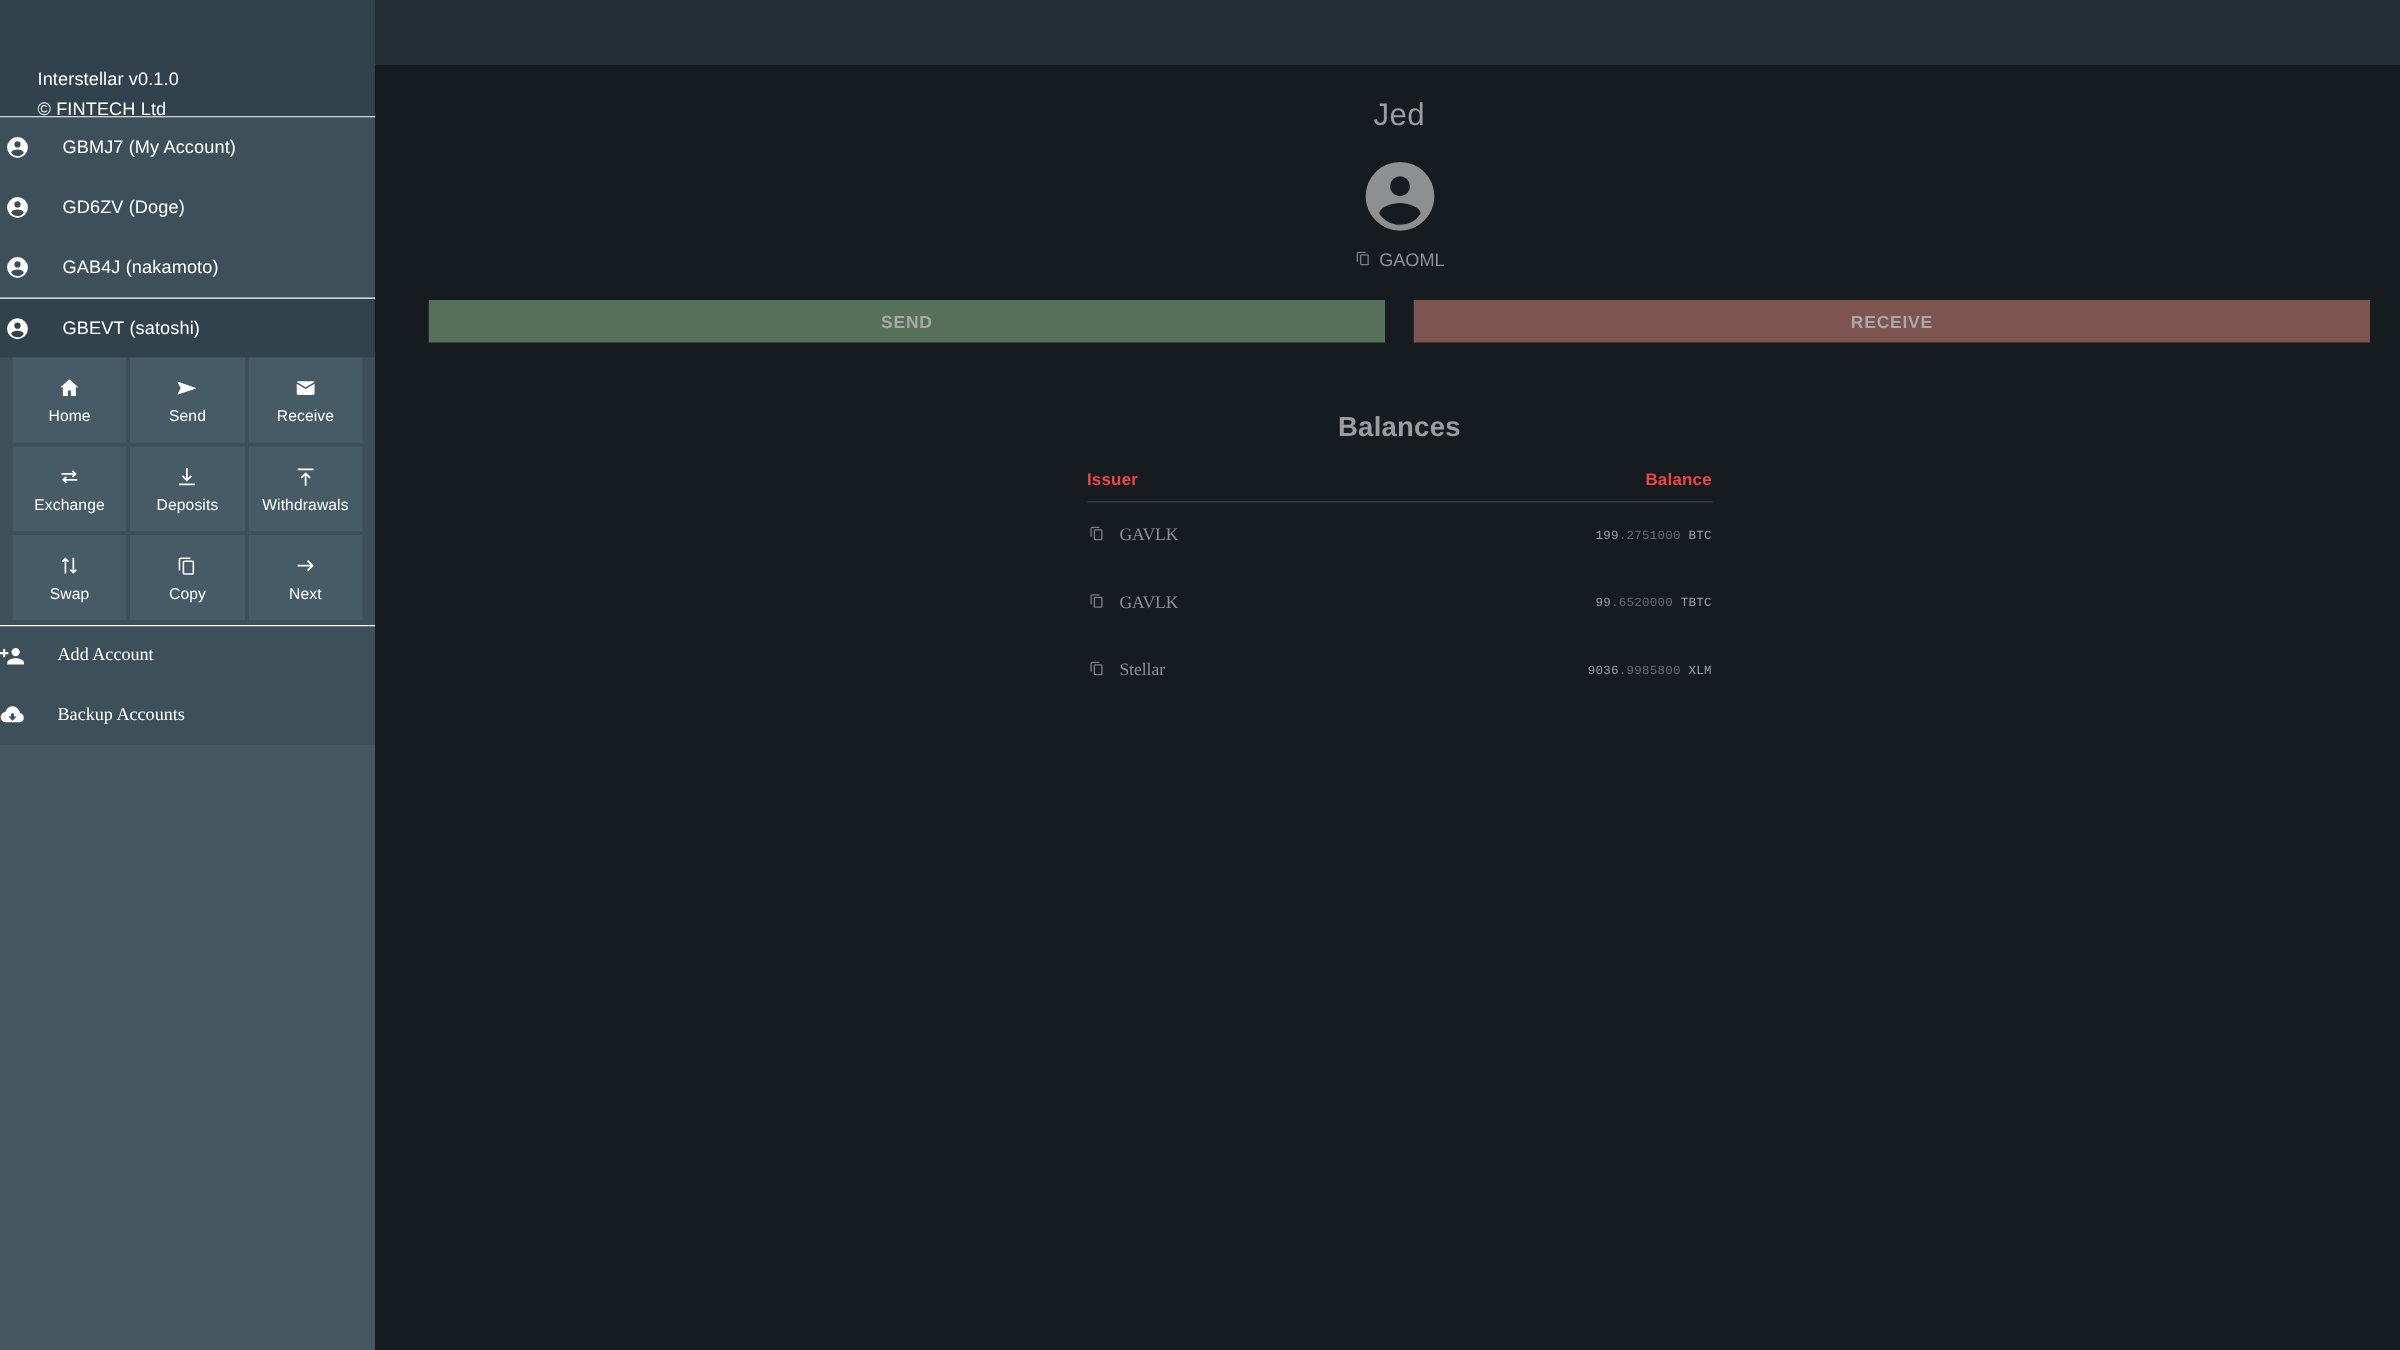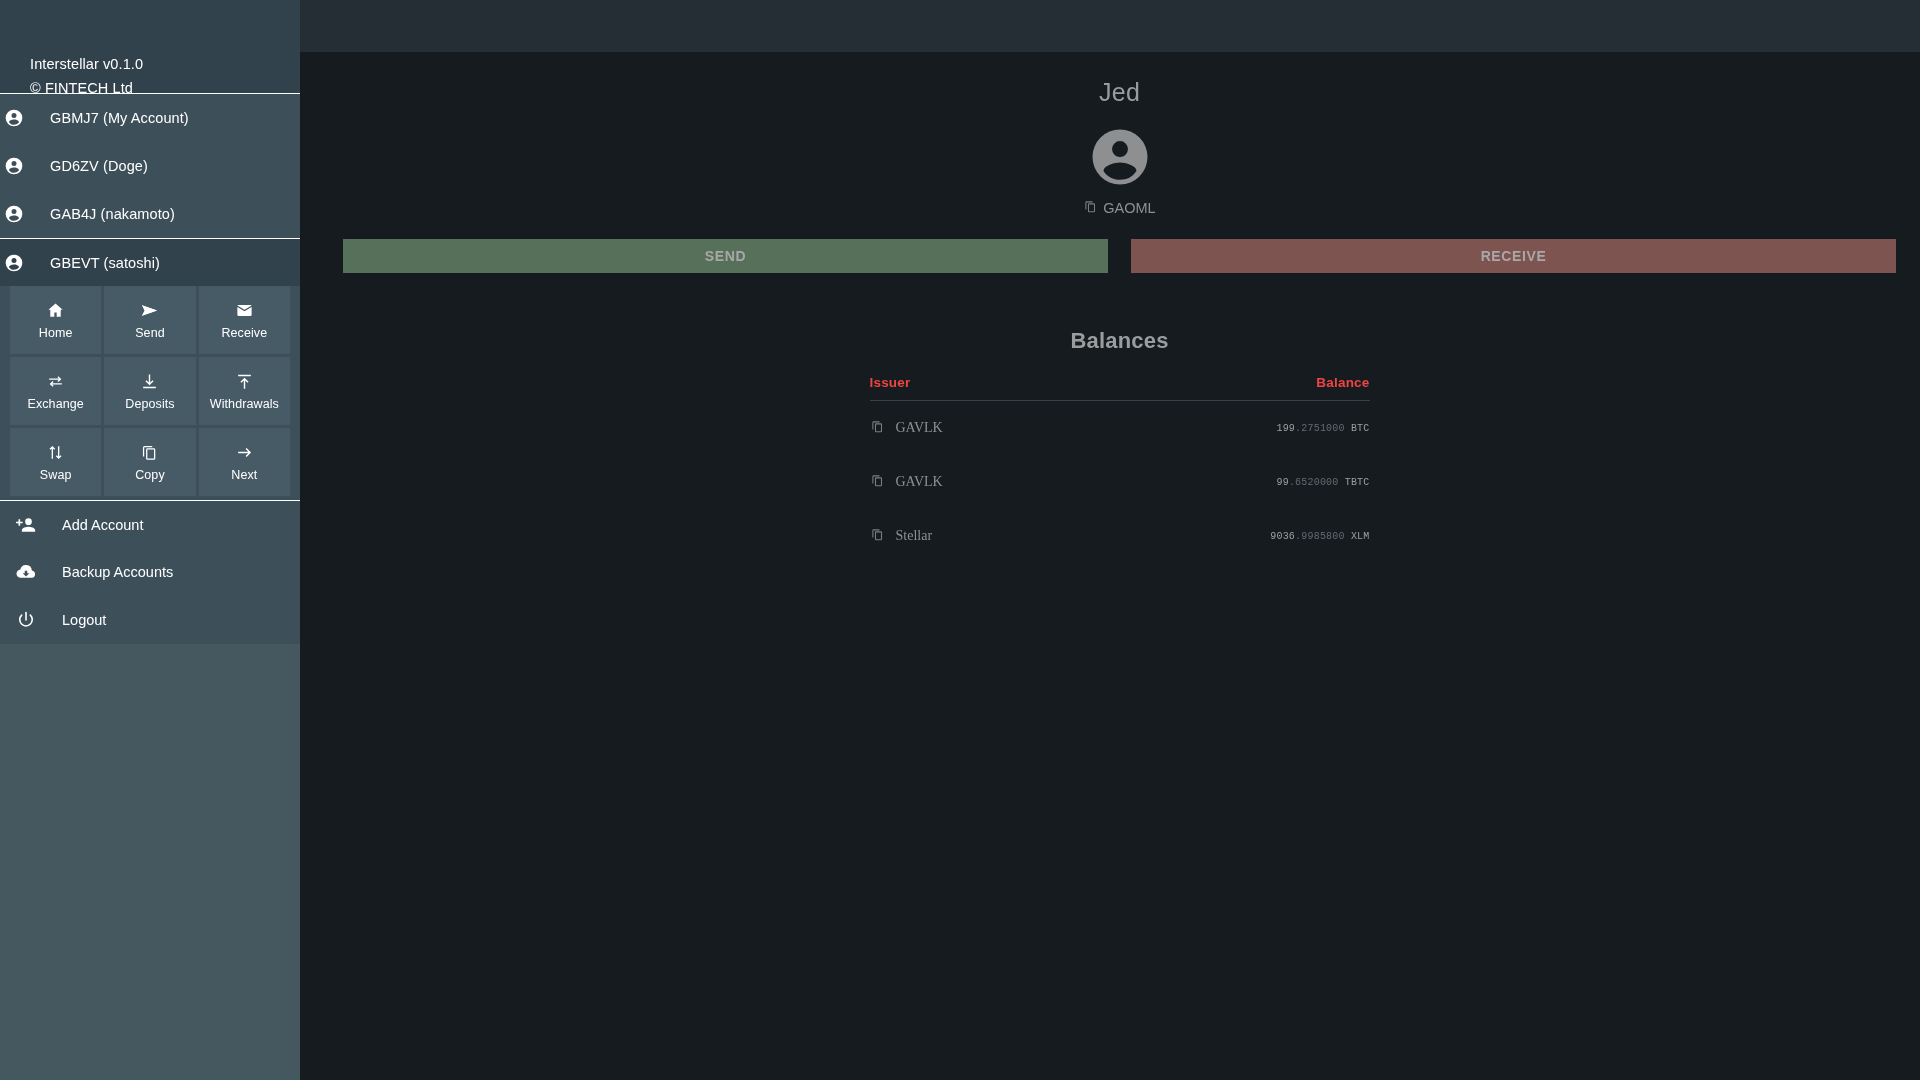--- a/index.html
+++ b/index.html
@@ -53,22 +53,22 @@
     height: 68px;
     display: flex; flex-direction: column; align-items: center; justify-content: center;
     gap: 6px;
     color: #ffffff;
   }
   .tile .tlabel { font-size: 12.5px; letter-spacing: .1px; }
   .tile svg { display: block; }
 
   .sb-menu { background: #3d4f59; }
   .menu-row {
-    height: 48px; display: flex; align-items: center; padding-left: 16px;
-    color: #ffffff; font-size: 14.5px;
+    height: 48px; display: flex; align-items: center; 
+    color: #ffffff; font-size: 14.5px; font-family: Liberation Serif, serif;
   }
   .menu-row .ic { width: 46px; display: flex; align-items: center; }
   .menu-row.top-div { border-top: 1px solid #ffffff; }
   .sb-filler { background: #45585f; flex: 1; }
   #sidebar { display: flex; flex-direction: column; }
 
   
   #main { flex: 1; height: 1080px; background: #161b1f; display: flex; flex-direction: column; }
   .topbar { height: 52px; background: #262e35; flex: 0 0 52px; }
   .content { flex: 1; position: relative; margin-left: 19px; }
@@ -298,29 +298,20 @@
 
       <div class="menu-row">
         <span class="ic">
           <svg width="20" height="20" viewBox="0 0 24 24" fill="#ffffff">
               <path d="M19 10.1A7 7 0 005.2 9 5 5 0 006 19h13a4.5 4.5 0 000-8.9zM12 17.5L8 13.5h2.5v-3h3v3H16L12 17.5z"></path>
             </svg>
         </span>
         <span>Backup Accounts</span>
       </div>
 
-      <div class="menu-row">
-        <span class="ic">
-          <svg width="20" height="20" viewBox="0 0 24 24" fill="none" stroke="#ffffff" stroke-width="1.9" stroke-linecap="round">
-              <path d="M12 3v9"></path>
-              <path d="M6.8 6.2a7.5 7.5 0 1010.4 0"></path>
-            </svg>
-        </span>
-        <span>Logout</span>
-      </div>
 
     </div>
 
     <div class="sb-filler"></div>
   </aside>
 
   <main id="main">
     <div class="topbar"></div>
 
     <div class="content">

